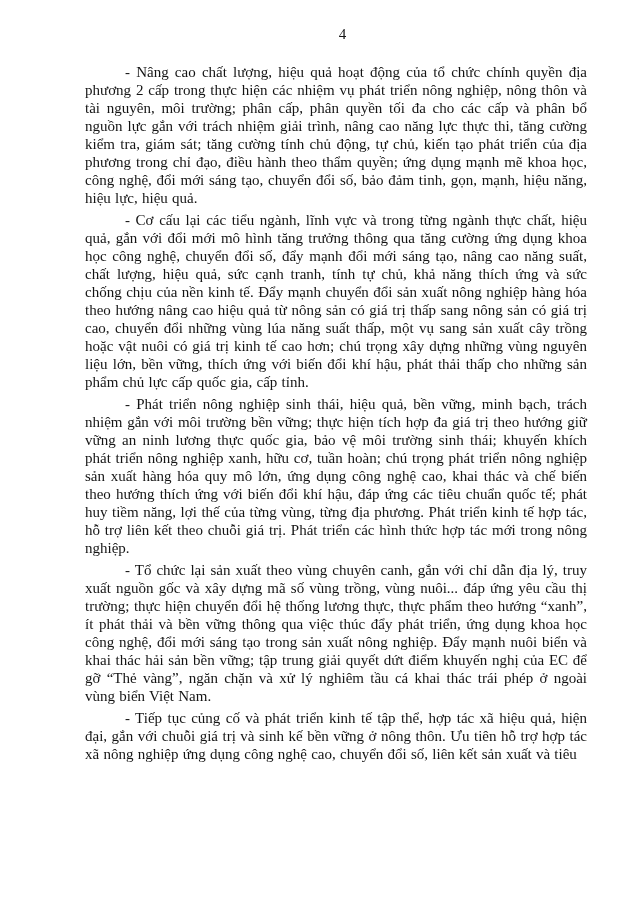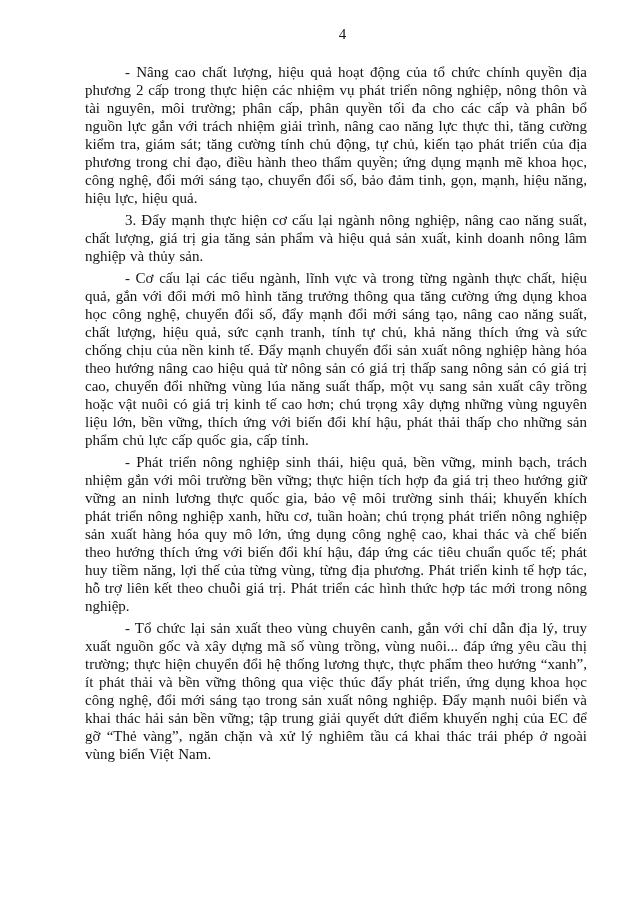--- a/index.html
+++ b/index.html
@@ -36,18 +36,18 @@
     word-spacing: 0.5px;
   }
 </style>
 </head>
 <body>
 
 <div class="page">
   <div class="content">
     <div class="page-number">4</div>
     <p class="para">- Nâng cao chất lượng, hiệu quả hoạt động của tổ chức chính quyền địa phương 2 cấp trong thực hiện các nhiệm vụ phát triển nông nghiệp, nông thôn và tài nguyên, môi trường; phân cấp, phân quyền tối đa cho các cấp và phân bổ nguồn lực gắn với trách nhiệm giải trình, nâng cao năng lực thực thi, tăng cường kiểm tra, giám sát; tăng cường tính chủ động, tự chủ, kiến tạo phát triển của địa phương trong chỉ đạo, điều hành theo thẩm quyền; ứng dụng mạnh mẽ khoa học, công nghệ, đổi mới sáng tạo, chuyển đổi số, bảo đảm tinh, gọn, mạnh, hiệu năng, hiệu lực, hiệu quả.</p>
-    <p class="para">3. Đẩy mạnh thực hiện cơ cấu lại ngành nông nghiệp, nâng cao năng suất, chất lượng, giá trị gia tăng sản phẩm và hiệu quả sản xuất, kinh doanh nông lâm nghiệp và thủy sản.</p>
     <p class="para">- Cơ cấu lại các tiểu ngành, lĩnh vực và trong từng ngành thực chất, hiệu quả, gắn với đổi mới mô hình tăng trưởng thông qua tăng cường ứng dụng khoa học công nghệ, chuyển đổi số, đẩy mạnh đổi mới sáng tạo, nâng cao năng suất, chất lượng, hiệu quả, sức cạnh tranh, tính tự chủ, khả năng thích ứng và sức chống chịu của nền kinh tế. Đẩy mạnh chuyển đổi sản xuất nông nghiệp hàng hóa theo hướng nâng cao hiệu quả từ nông sản có giá trị thấp sang nông sản có giá trị cao, chuyển đổi những vùng lúa năng suất thấp, một vụ sang sản xuất cây trồng hoặc vật nuôi có giá trị kinh tế cao hơn; chú trọng xây dựng những vùng nguyên liệu lớn, bền vững, thích ứng với biến đổi khí hậu, phát thải thấp cho những sản phẩm chủ lực cấp quốc gia, cấp tỉnh.</p>
     <p class="para">- Phát triển nông nghiệp sinh thái, hiệu quả, bền vững, minh bạch, trách nhiệm gắn với môi trường bền vững; thực hiện tích hợp đa giá trị theo hướng giữ vững an ninh lương thực quốc gia, bảo vệ môi trường sinh thái; khuyến khích phát triển nông nghiệp xanh, hữu cơ, tuần hoàn; chú trọng phát triển nông nghiệp sản xuất hàng hóa quy mô lớn, ứng dụng công nghệ cao, khai thác và chế biến theo hướng thích ứng với biến đổi khí hậu, đáp ứng các tiêu chuẩn quốc tế; phát huy tiềm năng, lợi thế của từng vùng, từng địa phương. Phát triển kinh tế hợp tác, hỗ trợ liên kết theo chuỗi giá trị. Phát triển các hình thức hợp tác mới trong nông nghiệp.</p>
     <p class="para">- Tổ chức lại sản xuất theo vùng chuyên canh, gắn với chỉ dẫn địa lý, truy xuất nguồn gốc và xây dựng mã số vùng trồng, vùng nuôi... đáp ứng yêu cầu thị trường; thực hiện chuyển đổi hệ thống lương thực, thực phẩm theo hướng “xanh”, ít phát thải và bền vững thông qua việc thúc đẩy phát triển, ứng dụng khoa học công nghệ, đổi mới sáng tạo trong sản xuất nông nghiệp. Đẩy mạnh nuôi biển và khai thác hải sản bền vững; tập trung giải quyết dứt điểm khuyến nghị của EC để gỡ “Thẻ vàng”, ngăn chặn và xử lý nghiêm tầu cá khai thác trái phép ở ngoài vùng biển Việt Nam.</p>
+    <p class="para">- Tiếp tục củng cố và phát triển kinh tế tập thể, hợp tác xã hiệu quả, hiện đại, gắn với chuỗi giá trị và sinh kế bền vững ở nông thôn. Ưu tiên hỗ trợ hợp tác xã nông nghiệp ứng dụng công nghệ cao, chuyển đổi số, liên kết sản xuất và tiêu</p>
   </div>
 </div>
 
 </body></html>

